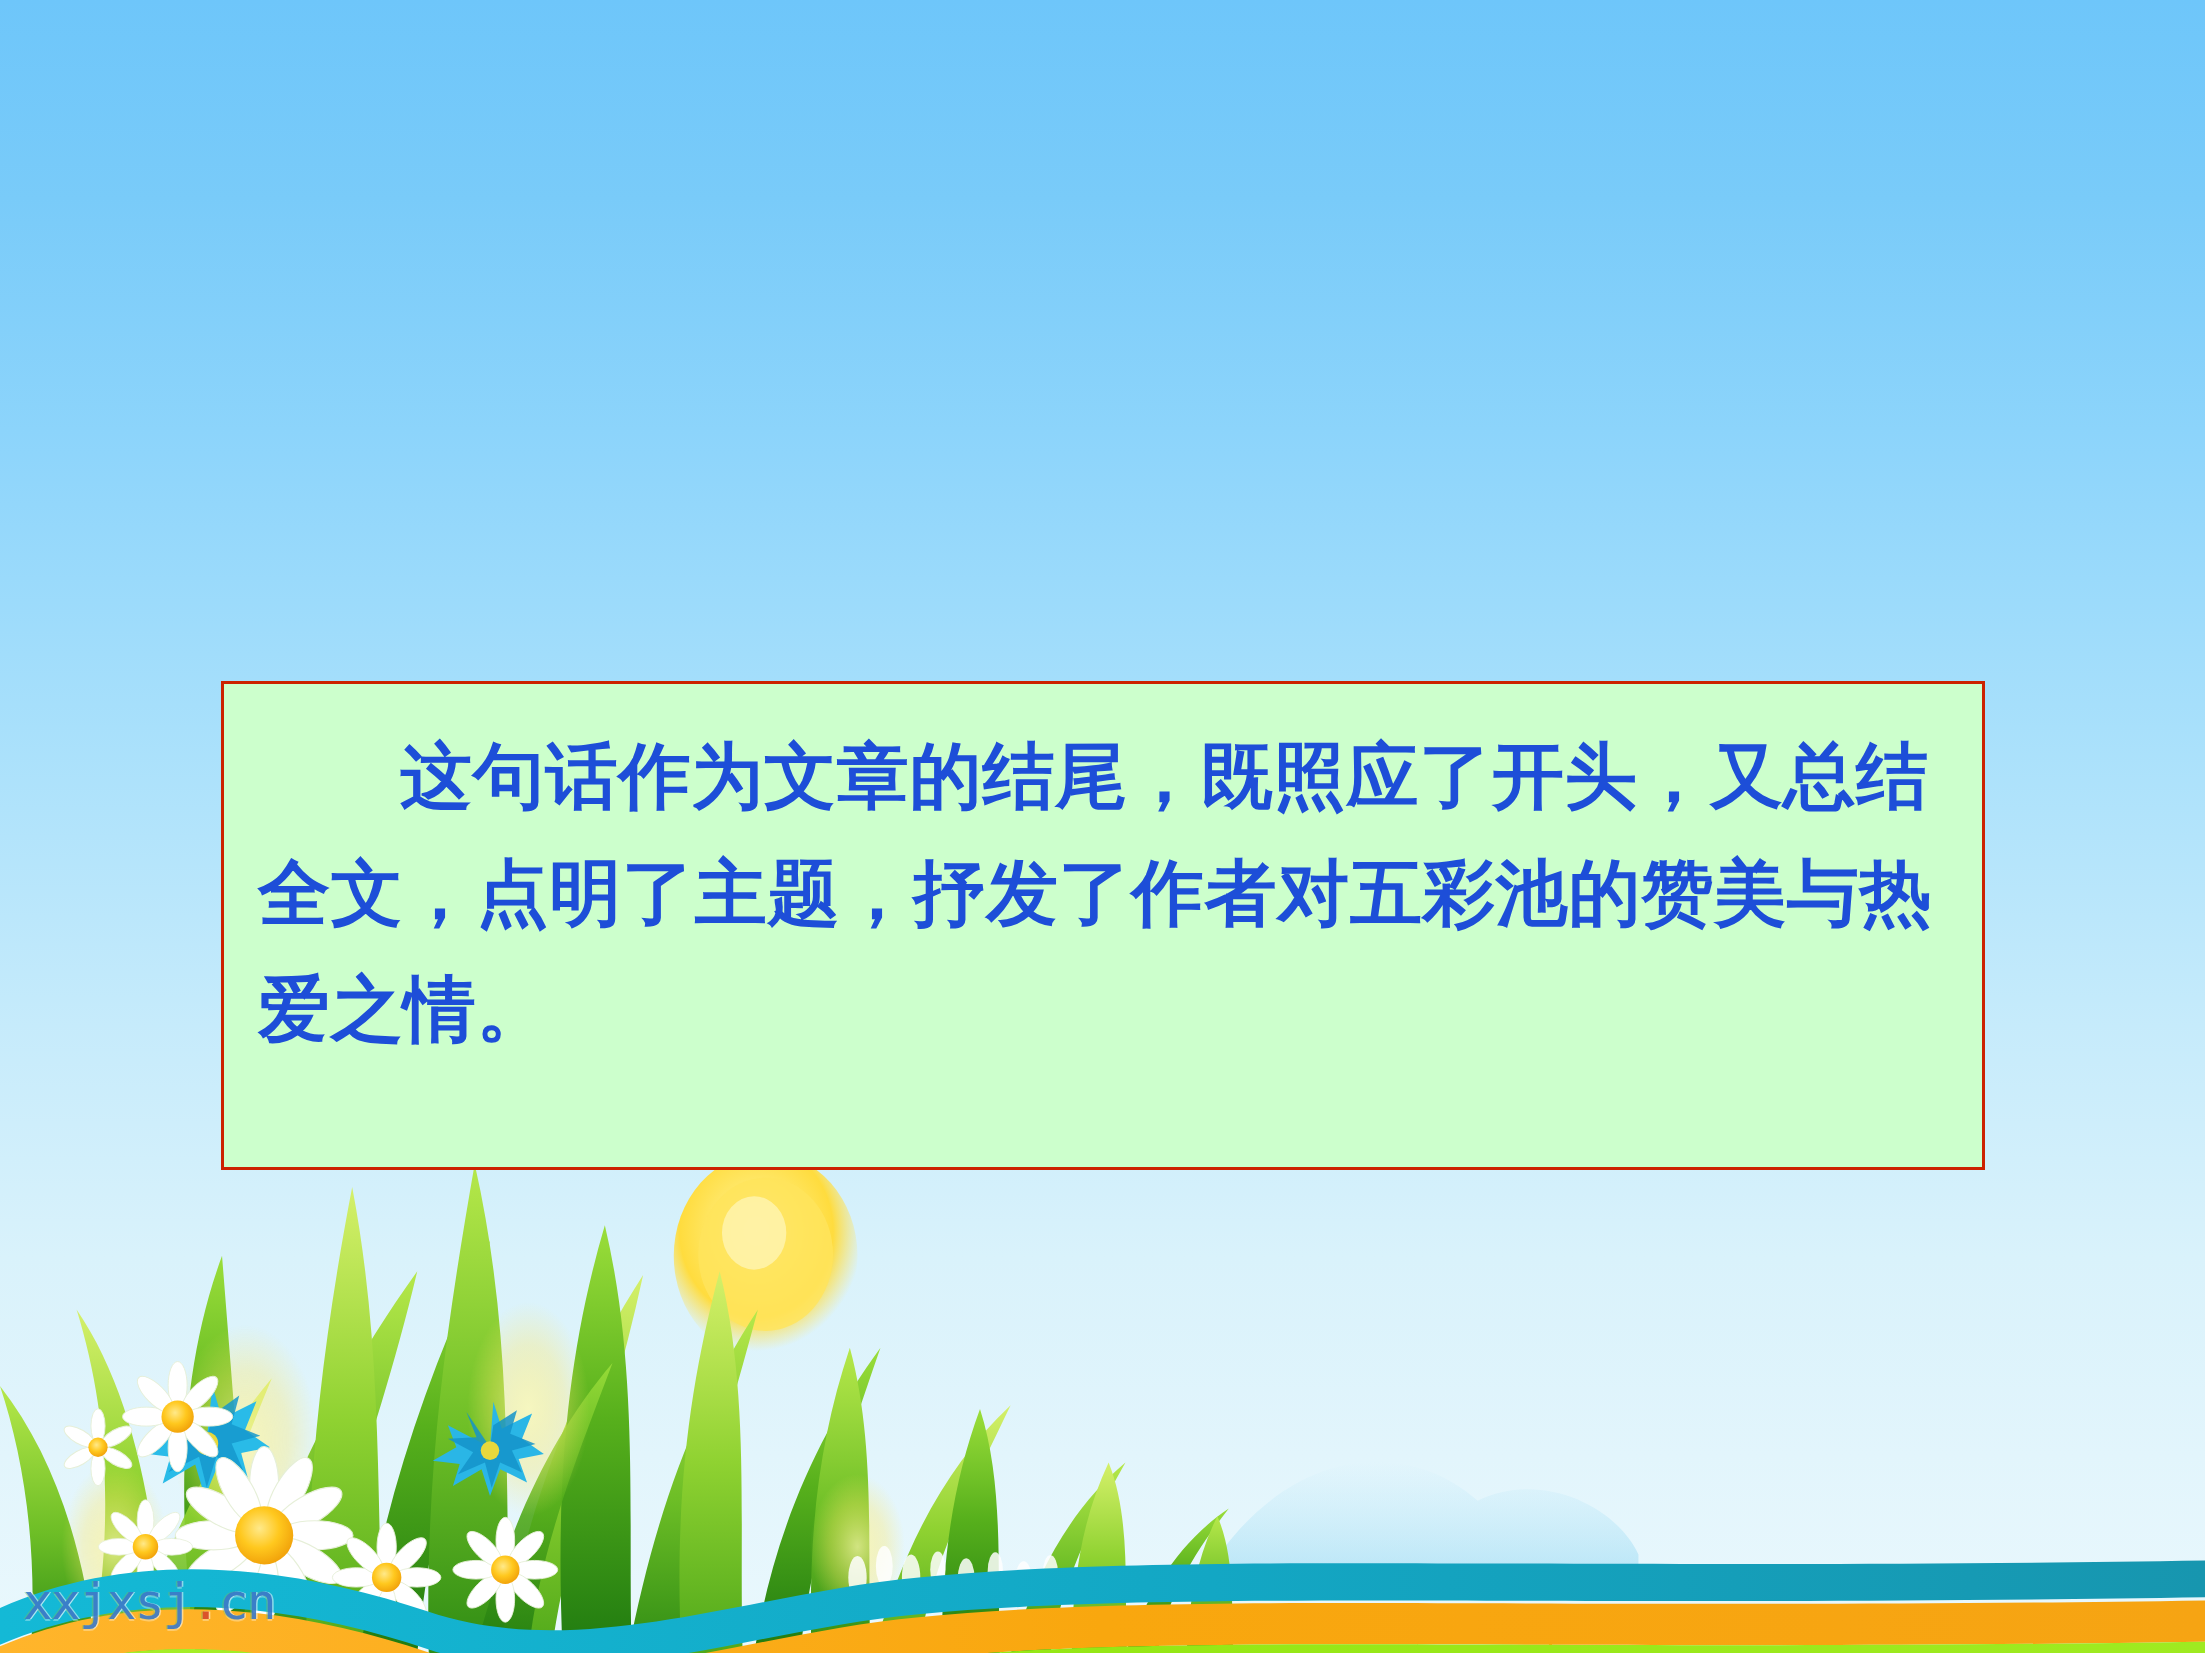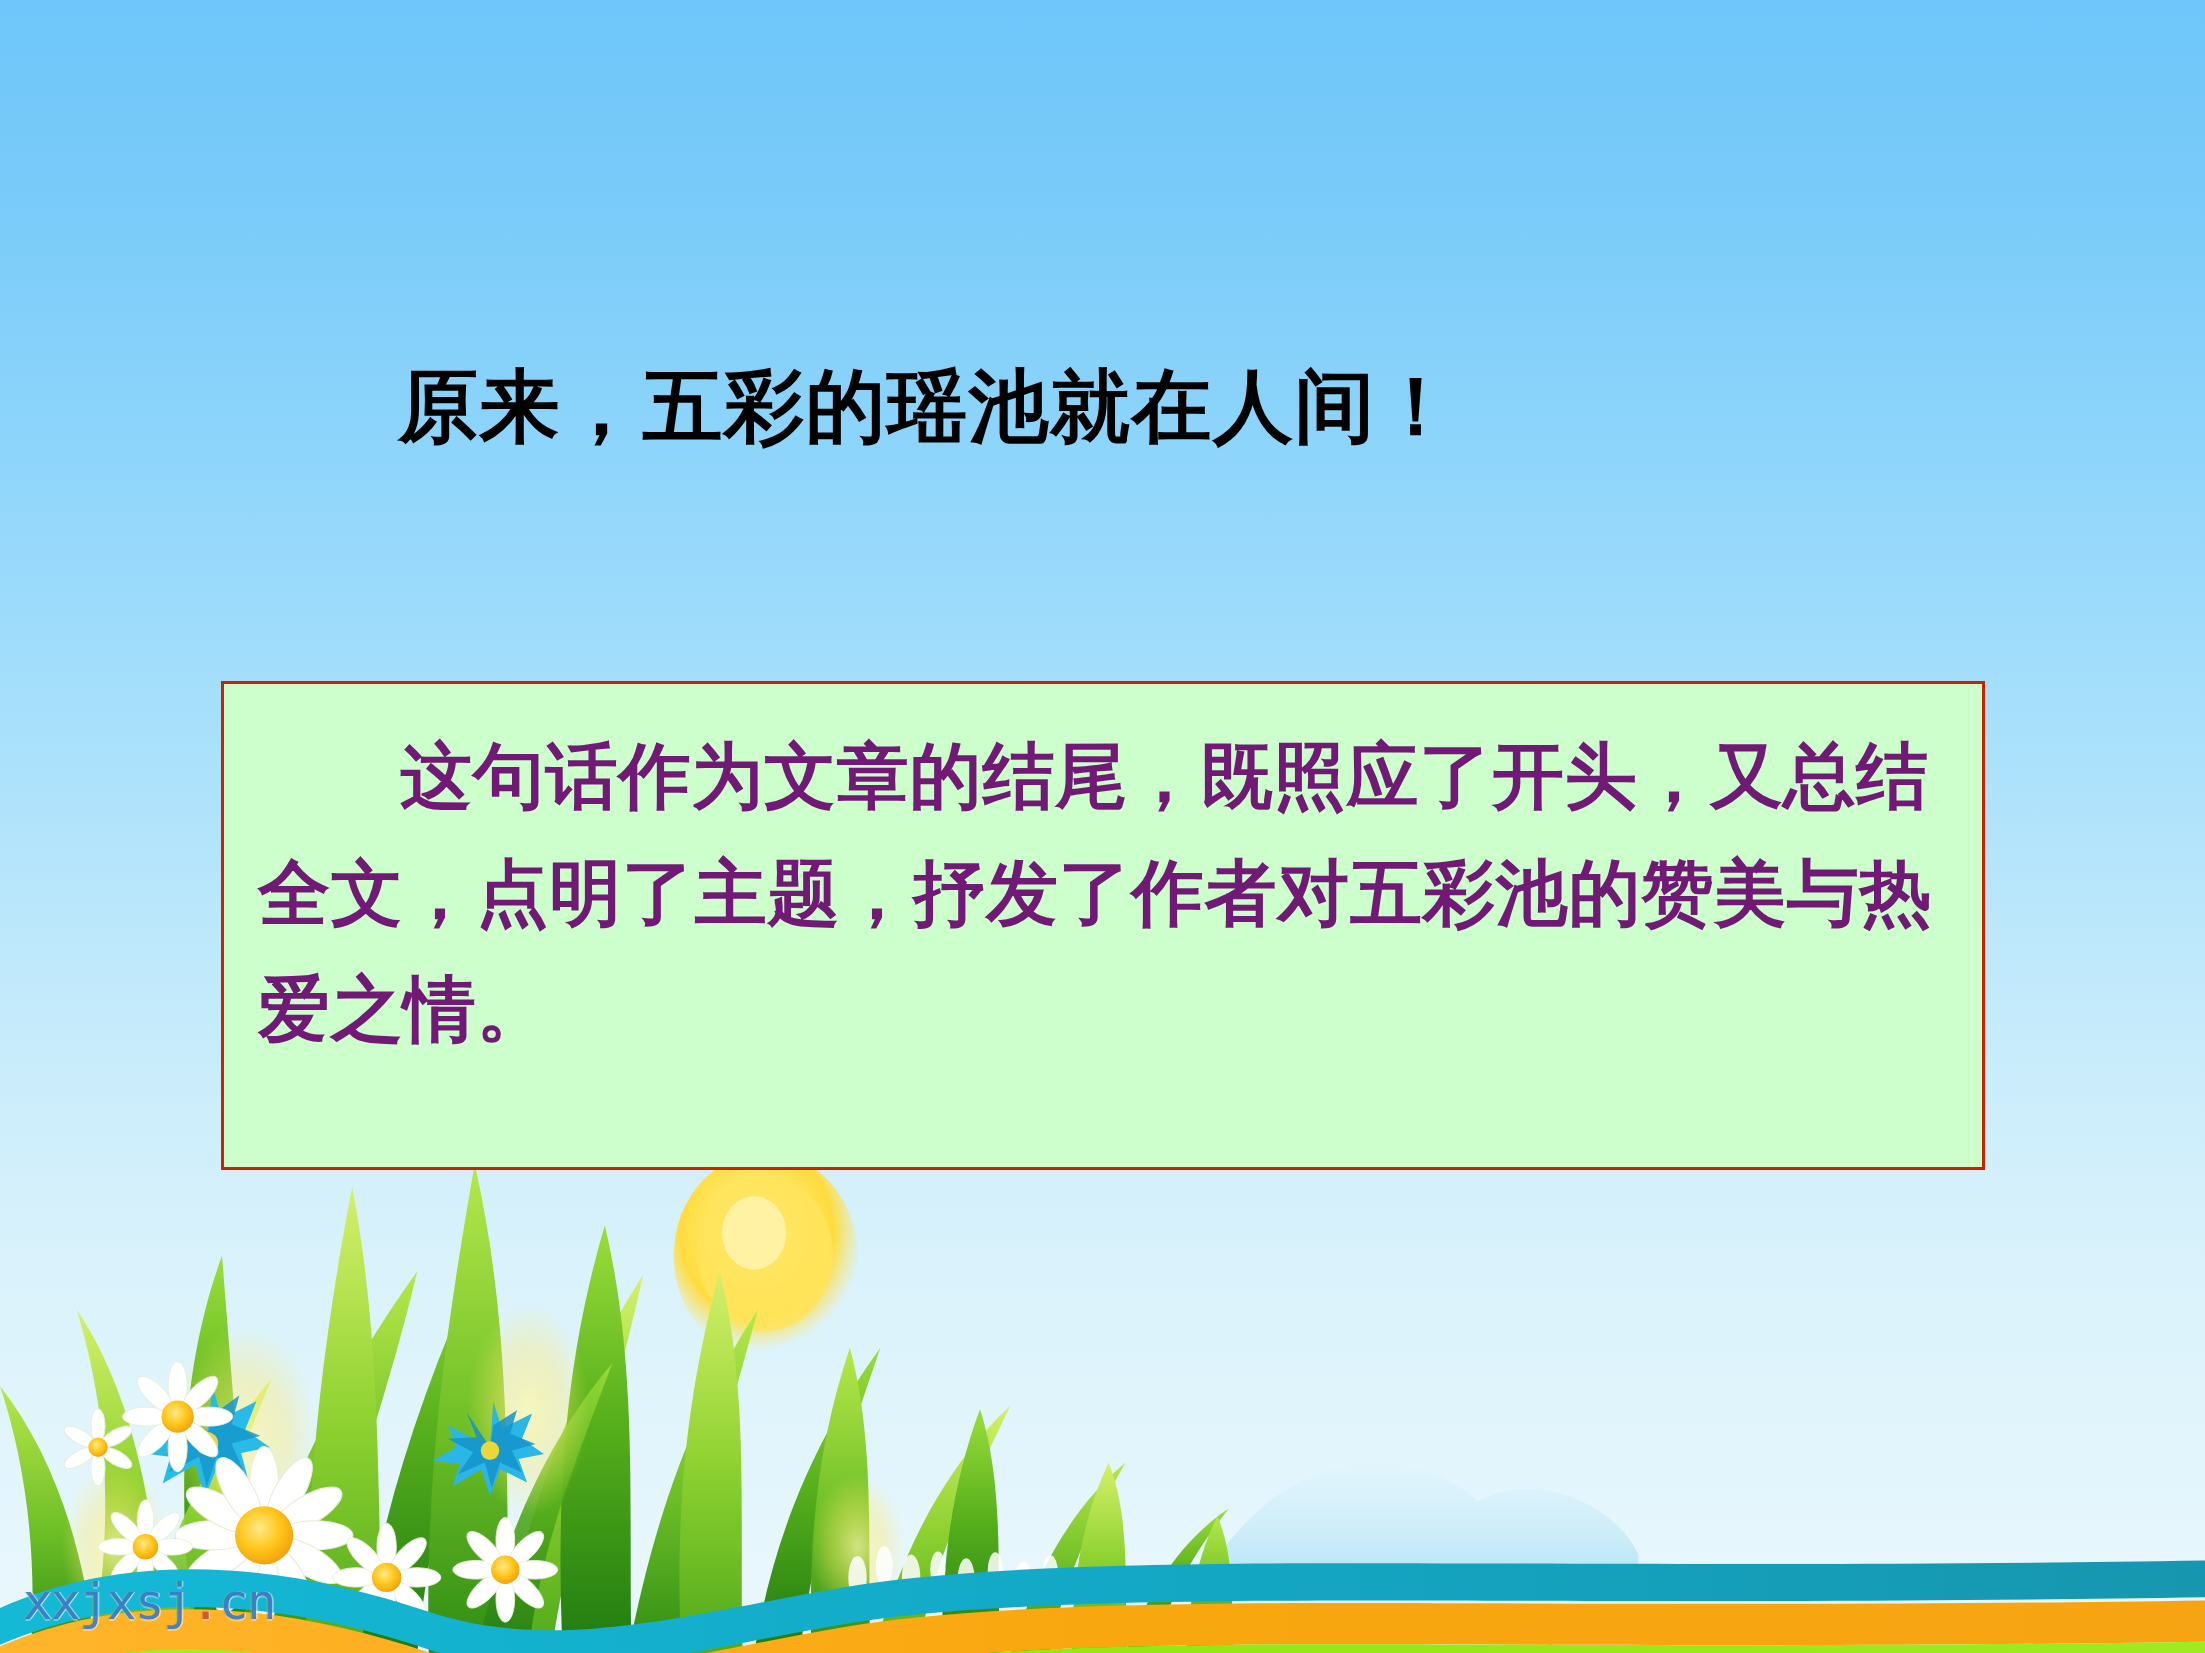--- a/index.html
+++ b/index.html
@@ -55,21 +55,21 @@
   }
 
   .content-text {
     position: absolute;
     left: 34px;
     top: 35px;
     width: 1697px;
     font-size: 72px;
     line-height: 1.62;
     font-weight: bold;
-    color: #701a75;
+    color: #1d4ed8;
     letter-spacing: 0.8px;
   }
   .content-text .indent { display:inline-block; width: 142px; }
 
   
   .decor {
     position: absolute;
     left: 0;
     bottom: 0;
     width: 2205px;
@@ -327,21 +327,20 @@
         <path d="M0 690 C180 612 380 638 560 698 C760 764 980 672 1200 652
                  C1550 618 1980 644 2880 630 L2880 684 C1980 698 1550 672 1200 706
                  C980 726 760 818 560 752 C380 692 180 664 0 742 Z" fill="url(#orangeWave)"></path>
         <path d="M0 742 C180 664 380 690 560 752 C760 818 980 726 1200 706
                  C1550 672 1980 698 2880 684 L2880 742 C1980 756 1550 730 1200 764
                  C980 784 760 876 560 810 C380 750 180 720 0 800 Z" fill="url(#greenWave)"></path>
       </g>
     </svg>
   </div>
 
-  <div class="title">原来，五彩的瑶池就在人间！</div>
 
   <div class="content-box">
     <div class="content-text">
       <span class="indent"></span><span>这句话作为文章的结尾，既照应了开头，</span><span>又总结全文，点明了主题，抒发了作者对五</span><span>彩池的赞美与热爱之情。</span>
     </div>
   </div>
 
   <div class="watermark">
     <span>xxjxsj</span><span class="dot">.</span><span>cn</span>
   </div>

